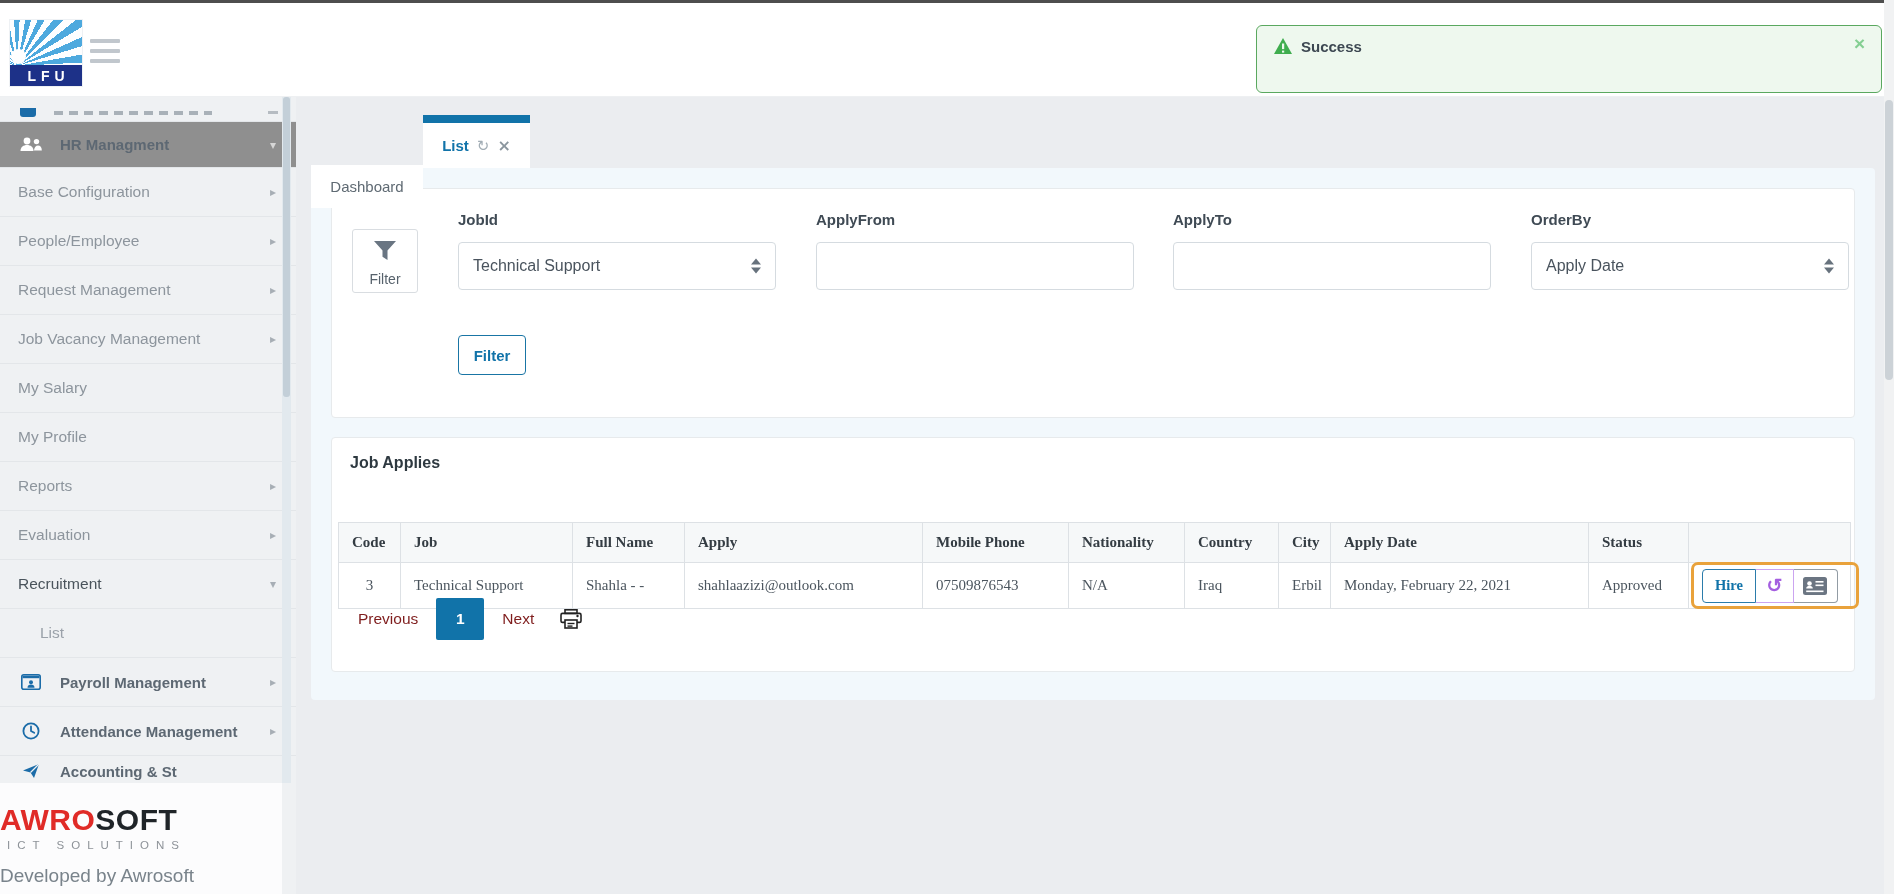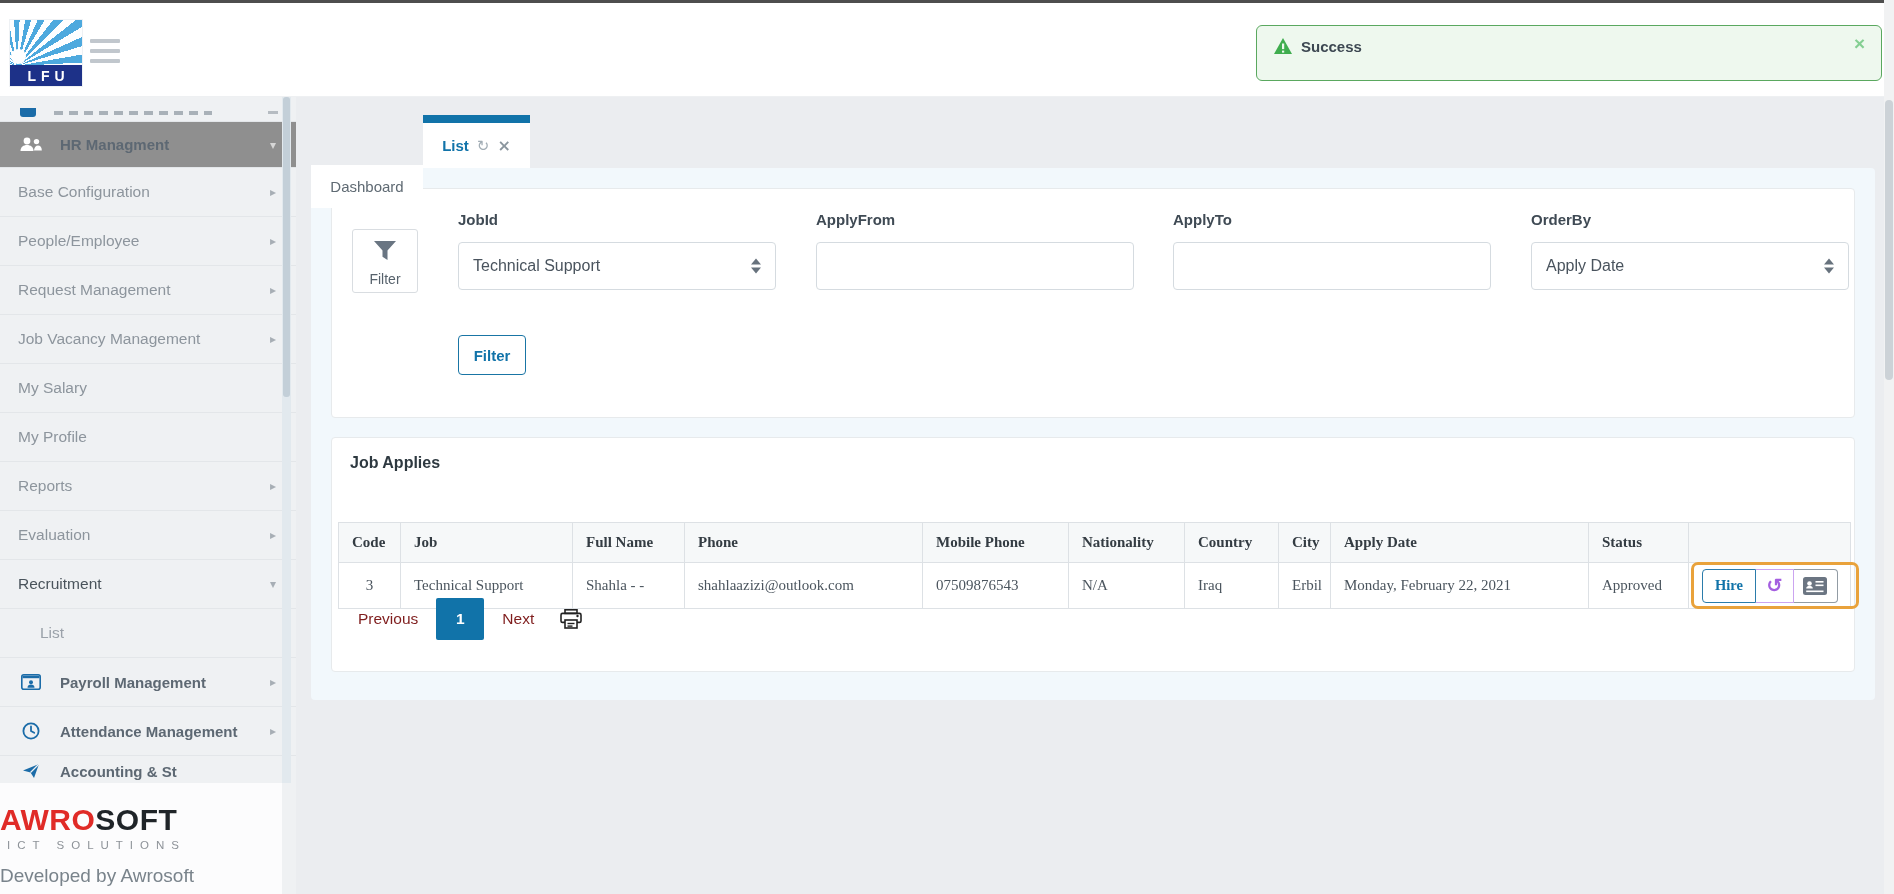--- a/index.html
+++ b/index.html
@@ -18,21 +18,21 @@
   .lfu { left:10px; top:17px; width:72px; height:66px; box-shadow:0 0 0 1px #eef1f4; }
   .lfu-rays { position:absolute; left:0; top:0; right:0; bottom:21px;
     background:#fff repeating-conic-gradient(from 258deg at 10% 102%, #4da9de 0deg 7deg, #fdfeff 7deg 14deg); }
   .lfu-sun { position:absolute; left:2px; bottom:23px; width:13px; height:13px; border-radius:50%; background:#fff; box-shadow:0 0 0 1px #fff; }
   .lfu-band { position:absolute; left:0; right:0; bottom:0; height:21px; background:#1d3188; color:#fff;
     font-weight:700; font-size:14px; letter-spacing:5px; display:flex; align-items:center; justify-content:center; padding-left:5px;}
   .hamburger { left:90px; top:36px; width:30px; cursor:pointer; }
   .hamburger span { display:block; width:30px; height:4px; background:#c1c7cd; margin-bottom:6px; border-radius:1px; }
 
   
-  .toast { left:1256px; top:25px; width:626px; height:56px; background:#eef8ee; border:1px solid #5aa85f;
+  .toast { left:1256px; top:25px; width:626px; height:68px; background:#eef8ee; border:1px solid #5aa85f;
     border-radius:6px; padding:11px 16px; z-index:50; }
   .toast-title { display:flex; align-items:center; gap:8px; font-size:15px; font-weight:700; color:#3d4852; }
   .toast-msg { font-size:15px; color:#4d5964; margin-top:4px; }
   .toast-close { position:absolute; right:16px; top:8px; color:#84cf92; font-size:19px; font-weight:700; cursor:pointer; line-height:1; }
 
   
   .sidebar { left:0; top:97px; width:296px; height:797px; background:#eff1f3; z-index:4; }
   .side-partial-top { height:25px; display:flex; align-items:flex-end; padding:0 18px 4px 20px; border-bottom:1px solid #e3e6e9; overflow:hidden; }
   .blue-frag { width:16px; height:9px; background:#1b6ca8; border-radius:0 0 3px 3px; margin-right:18px; }
   .txt-frag { width:158px; height:4px; margin-bottom:2px;
@@ -303,21 +303,21 @@
   </div>
 
   <div class="panel table-panel">
     <div class="ja-title">Job Applies</div>
     <table class="grid">
       <thead>
           <tr>
             <th style="width: 62px;">Code</th>
             <th style="width: 172px;">Job</th>
             <th style="width: 112px;">Full Name</th>
-            <th style="width: 238px;">Phone</th>
+            <th style="width: 238px;">Apply</th>
             <th style="width: 146px;">Mobile Phone</th>
             <th style="width: 116px;">Nationality</th>
             <th style="width: 94px;">Country</th>
             <th style="width: 52px;">City</th>
             <th style="width: 258px;">Apply Date</th>
             <th style="width: 100px;">Status</th>
             <th style="width: 162px;"></th>
           </tr>
         </thead>
       <tbody>

